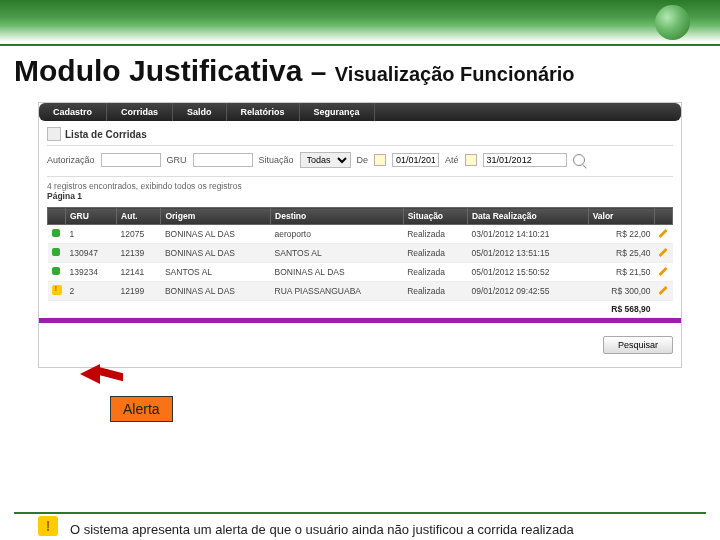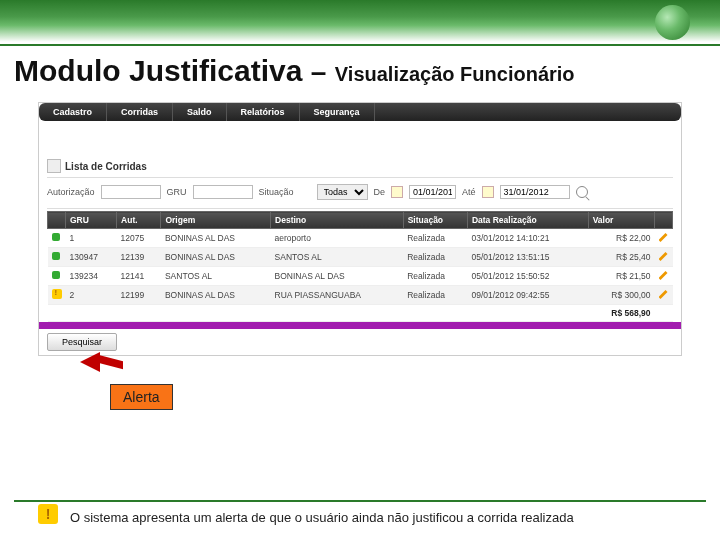--- a/index.html
+++ b/index.html
@@ -11,28 +11,28 @@
 
   .slide-title { padding: 2px 14px 8px; }
   .slide-title .main { font-size: 30px; font-weight: bold; color:#111; }
   .slide-title .sep { font-size: 28px; font-weight: bold; color:#111; padding:0 4px; }
   .slide-title .sub { font-size: 20px; font-weight: bold; color:#111; }
 
   .app-window { margin: 6px 38px 0; border:1px solid #ccc; background:#fff; font-size:9px; color:#444; }
   .tabs { display:flex; background:linear-gradient(#444,#222);border-radius:6px; }
   .tabs .tab { padding:4px 14px; color:#fff; font-weight:bold; font-size:9px; border-right:1px solid #555; }
   
-  .list-header { display:flex; align-items:center; gap:4px; padding:6px 8px 2px;margin-top:32px; }
+  .list-header { display:flex; align-items:center; gap:4px; padding:6px 8px 2px; }
   .list-header .icon { width:14px; height:14px; background:#eee; border:1px solid #bbb; display:inline-block; }
   .list-header .title { font-weight:bold; font-size:10px; color:#333; }
   .thin-hr { height:1px; background:#ddd; margin:2px 8px; }
 
   .filter-bar { display:flex; align-items:center; gap:6px; padding:4px 8px 6px; font-size:9px; color:#555; flex-wrap:nowrap; }
   .filter-bar input[type=text] { border:1px solid #bbb; font-size:9px; padding:1px 3px; }
-  .filter-bar select { border:1px solid #bbb; font-size:9px; padding:1px 2px;margin-left:17px; }
+  .filter-bar select { border:1px solid #bbb; font-size:9px; padding:1px 2px; }
   .filter-bar .cal { width:12px; height:12px; background:#fffbcc; border:1px solid #caa; display:inline-block; }
   .filter-bar .mag { width:12px; height:12px; display:inline-block; border:1px solid #888; border-radius:50%; position:relative; }
   .filter-bar .mag::after{content:"";position:absolute;width:5px;height:1px;background:#888;transform:rotate(45deg);bottom:-2px;right:-3px;}
 
   .results-info { padding:2px 8px 6px; font-size:8.5px; color:#666; }
   .results-info .page { font-weight:bold; color:#333; }
 
   table.grid { width:calc(100% - 16px); margin:0 8px; border-collapse:collapse; font-size:8.5px; }
   table.grid th { background:linear-gradient(#555,#333); color:#fff; padding:3px 4px; text-align:left; font-weight:bold; border:1px solid #666; }
   table.grid td { padding:3px 4px; border-bottom:1px solid #eee; }
@@ -42,21 +42,21 @@
   .dot-warn { width:10px;height:10px;background:#fc0;display:inline-block;border-radius:2px;position:relative; }
   .dot-warn::after{content:"!";position:absolute;left:3px;top:-1px;font-size:8px;font-weight:bold;color:#a60;}
   .pencil { width:10px;height:10px;display:inline-block;background:#e90;clip-path:polygon(0 80%,70% 10%,90% 30%,20% 100%);}
   
   .total-row td { font-weight:bold; color:#222; }
   
   .export-bar { padding:6px 8px; font-size:8.5px; color:#555; display:flex; align-items:center; gap:6px; }
   .xls { width:12px;height:12px;background:#2a7a2a;display:inline-block; }
   .pdf { width:12px;height:12px;background:#b22;display:inline-block; }
   
-  .footer-bar { display:flex; padding:4px 8px; border-top:7px solid #a21caf; }
+  .footer-bar { display:flex; justify-content:flex-end; padding:13px 8px; border-top:5px solid #a21caf; }
   .btn-search { background:linear-gradient(#fff,#ddd); border:1px solid #aaa; padding:3px 14px; font-size:9px; border-radius:2px; }
 
   .arrow-red { position:relative; margin:-4px 0 0 80px; width:40px; height:30px; }
   .arrow-red::before { content:""; position:absolute; left:0; top:0; width:0;height:0;border-right:20px solid #c00000;border-top:10px solid transparent;border-bottom:10px solid transparent; }
   .arrow-red::after { content:""; position:absolute; left:18px; top:6px; width:25px; height:8px; background:#c00000; transform:skewY(15deg); }
 
   .callout-box { margin:2px 0 0 110px; border:1px solid #333; padding:4px 12px; display:inline-block; font-size:14px; color:#222; background:#f97316; }
 
   .foot-line { height:2px; background:#2a7a2a; margin:90px 14px 0; position:relative; }
   .foot-text { padding:8px 14px 0 70px; font-size:13px; color:#222; position:relative; }
@@ -96,25 +96,29 @@
     <input type="text" style="width: 60px;" value="">
     <span>GRU</span>
     <input type="text" style="width: 60px;" value="">
     <span>Situação</span>
     <select><option>Todas</option></select>
     <span>De</span>
     <span class="cal"></span>
     <input type="text" style="width: 47px;" value="01/01/2012">
     <span>Até</span>
     <span class="cal"></span>
-    <input type="text" style="width: 70px;" value="31/01/2012">
+    <input type="text" style="width: 84px;" value="31/01/2012">
     <span class="mag"></span>
   </div>
   <div class="thin-hr"></div>
 
+  <div class="results-info">
+    <div>4 registros encontrados, exibindo todos os registros</div>
+    <div class="page">Página 1</div>
+  </div>
 
   <table class="grid">
     <thead>
       <tr>
         <th style="width:14px"></th>
         <th>GRU</th>
         <th>Aut.</th>
         <th>Origem</th>
         <th>Destino</th>
         <th>Situação</th>

